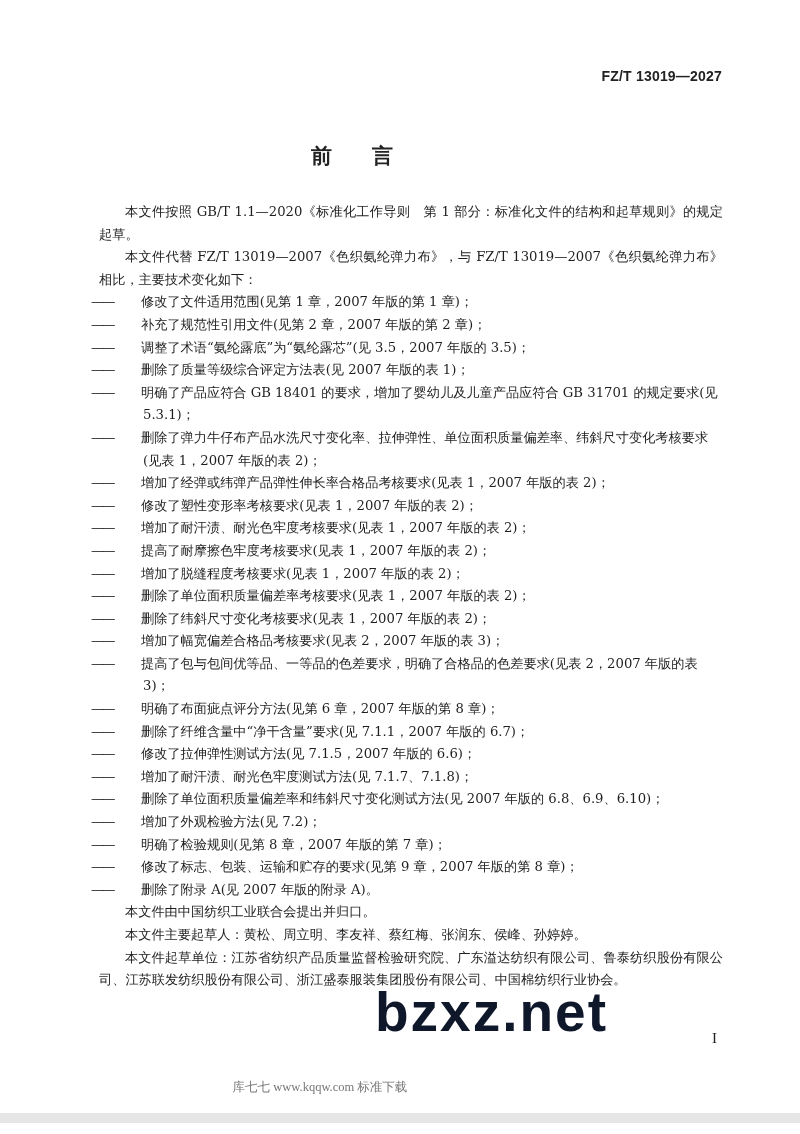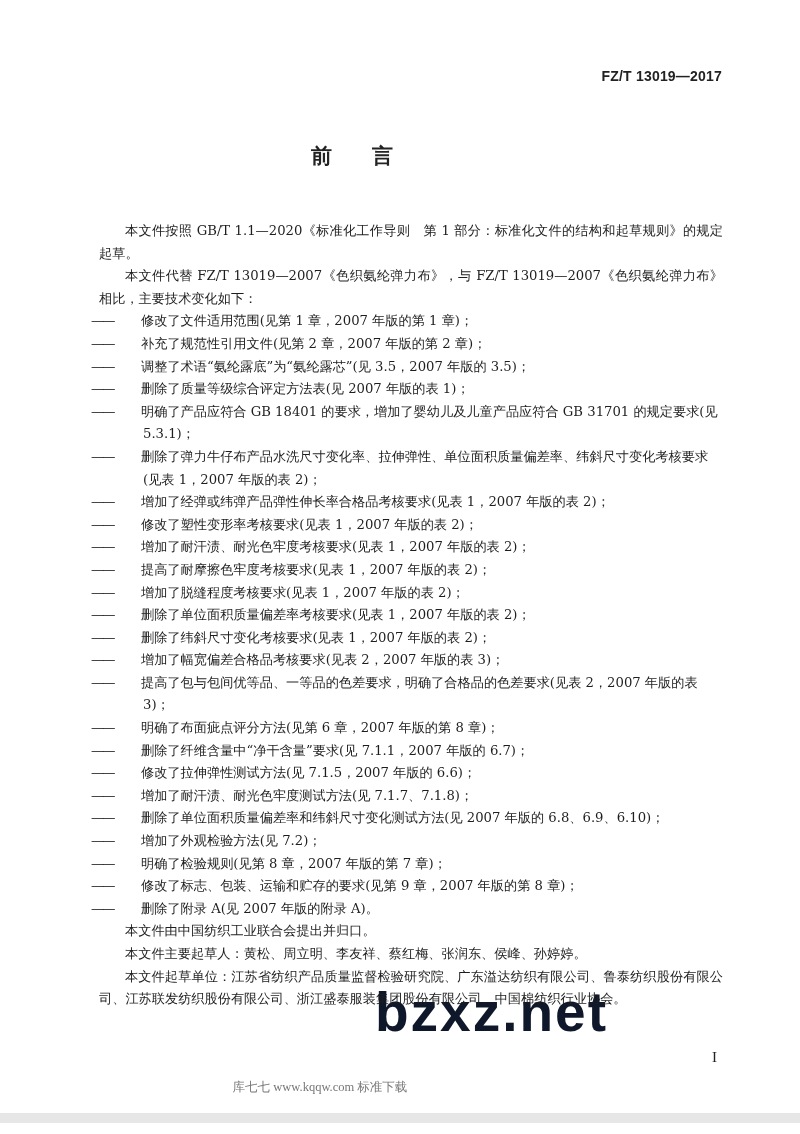--- a/index.html
+++ b/index.html
@@ -32,36 +32,36 @@
   .item .dash { display: inline-block; width: 24px; letter-spacing: -2px; }
   .pnum {
     position: absolute; left: 712px; top: 1030px; font-size: 15px; color: #222;
     font-family: "Liberation Serif", serif;
   }
   .watermark {
     position: absolute; left: 375px; top: 985px;
     font-family: "Liberation Sans", "DejaVu Sans", sans-serif; font-weight: bold;
     font-size: 55px; color: #0f172a; letter-spacing: 2px; z-index: 0; line-height: 1;
   }
-  .body, .pnum { z-index: 1; margin-top: 19px; }
+  .body, .pnum { z-index: 1; }
   .footer {
     position: absolute; left: 0; width: 640px; top: 1079px; text-align: center;
     font-family: "Liberation Serif", "DejaVu Serif", serif; font-size: 12.5px; color: #777;
   }
   .bottom-band {
     position: absolute; left: 0; top: 1113px; width: 800px; height: 10px; background: #e6e6e6;
   }
 </style>
 </head>
 <body>
 
 <div class="page">
   <div class="watermark">bzxz.net</div>
 
-  <div class="std-code">FZ/T 13019—2017</div>
+  <div class="std-code">FZ/T 13019—2027</div>
 
   <div class="title">前言</div>
 
   <div class="body">
     <p class="para">本文件按照 GB/T 1.1—2020《标准化工作导则　第 1 部分：标准化文件的结构和起草规则》的规定起草。</p>
     <p class="para">本文件代替 FZ/T 13019—2007《色织氨纶弹力布》，与 FZ/T 13019—2007《色织氨纶弹力布》相比，主要技术变化如下：</p>
 
     <div id="changes-list">
         <p class="item"><span class="dash">——</span><span>修改了文件适用范围(见第 1 章，2007 年版的第 1 章)；</span></p>
         <p class="item"><span class="dash">——</span><span>补充了规范性引用文件(见第 2 章，2007 年版的第 2 章)；</span></p>

